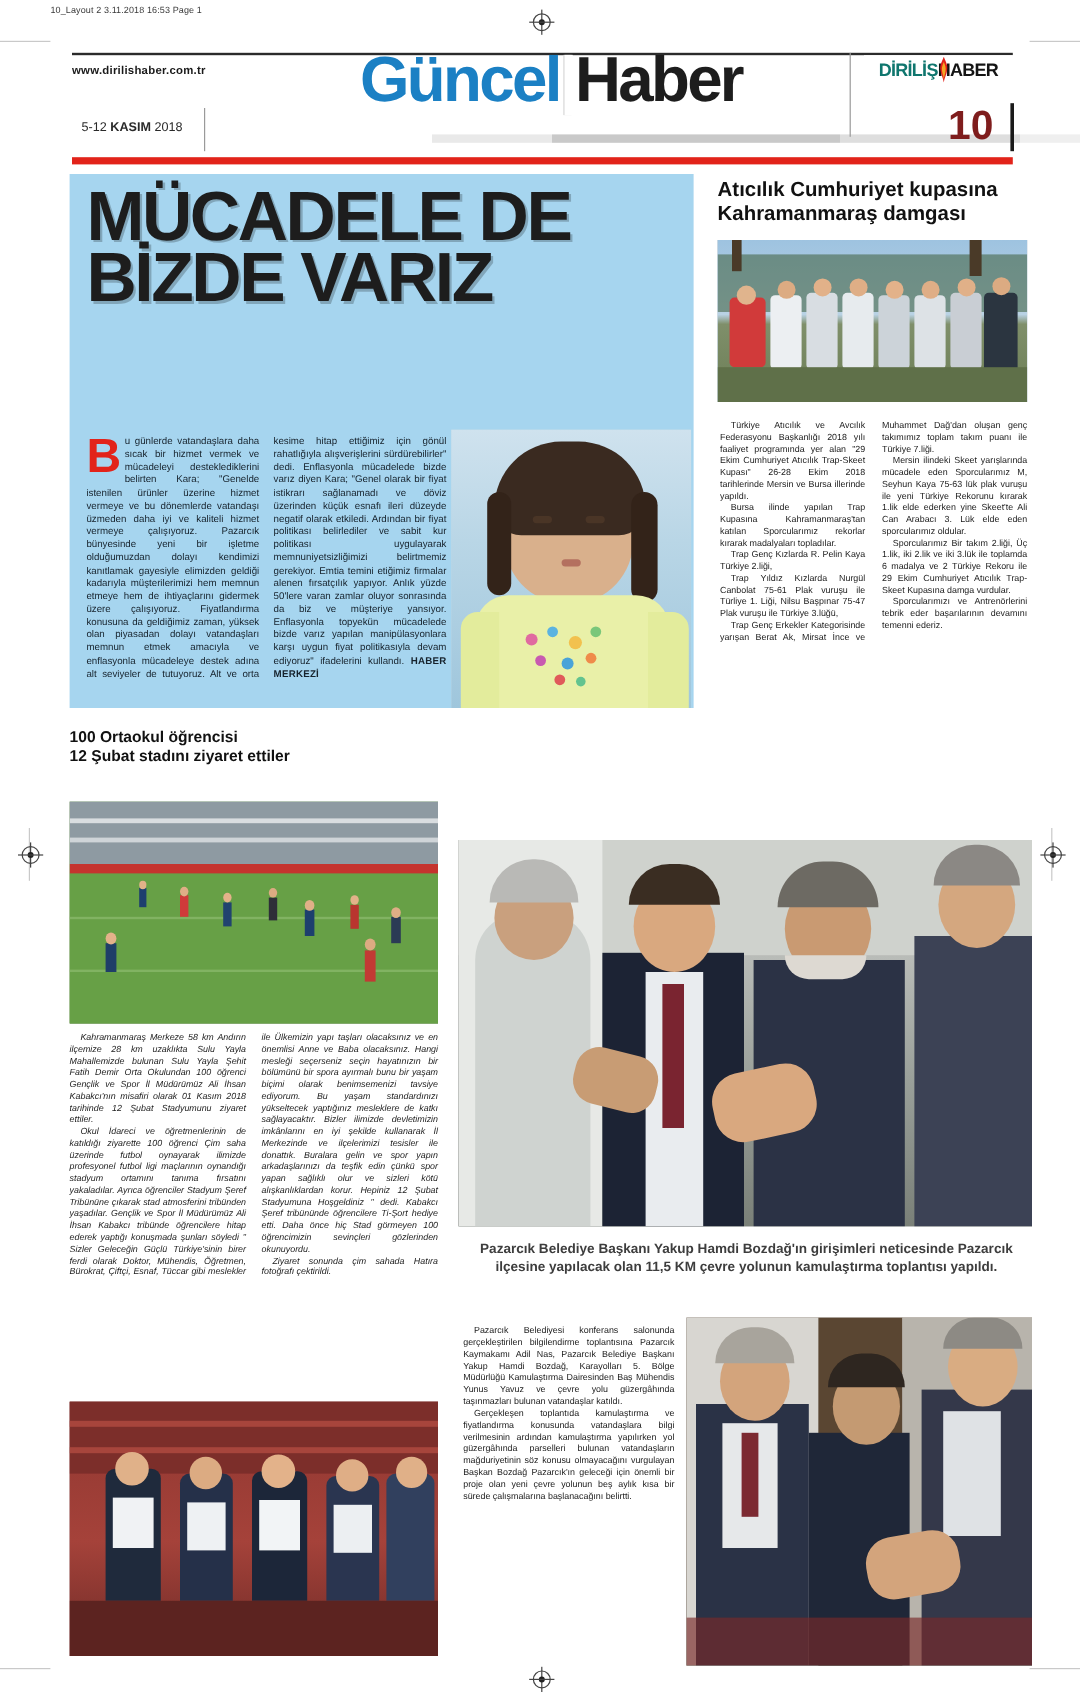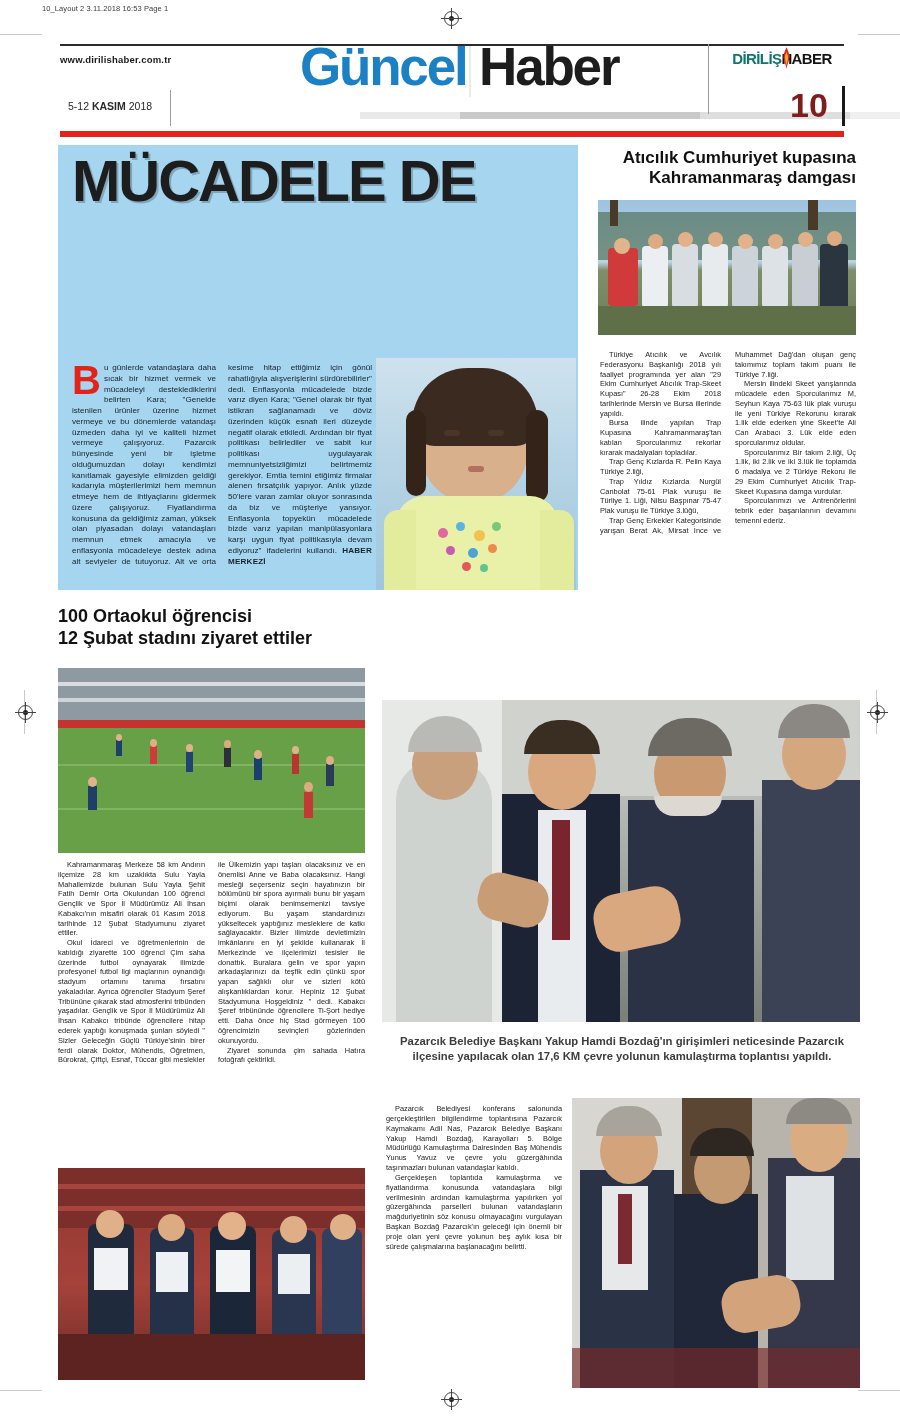--- a/index.html
+++ b/index.html
@@ -103,46 +103,46 @@
   }
   .byline{font-weight:bold;letter-spacing:.2px;}
   .feature-photo{
     position:absolute;left:318px;top:213px;width:200px;height:232px;
     overflow:hidden;background:#bcd9e8;
   }
 
   
   .shoot-head{
     position:absolute;left:598px;top:148px;width:258px;
-    font-size:17px;line-height:1.2;font-weight:bold;color:#111;text-align:right;
+    font-size:17px;line-height:1.2;font-weight:bold;color:#111;
   }
   .shoot-photo{
     position:absolute;left:598px;top:200px;width:258px;height:135px;
     overflow:hidden;background:#8aa7bd;
   }
   .shoot-cols{
     position:absolute;left:600px;top:350px;width:256px;height:285px;
     column-count:2;column-gap:14px;
     font-size:7.4px;line-height:1.32;color:#1b1b1b;text-align:justify;
   }
   .shoot-cols p{margin:0;text-indent:9px;}
 
   
   .students-head{
     position:absolute;left:58px;top:606px;width:310px;
-    font-size:18px;line-height:1.22;font-weight:bold;color:#111;
+    font-size:13px;line-height:1.22;font-weight:bold;color:#111;
   }
   .students-photo{
     position:absolute;left:58px;top:668px;width:307px;height:185px;
     overflow:hidden;background:#6a8f4e;
   }
   .students-cols{
     position:absolute;left:58px;top:860px;width:307px;height:300px;
     column-count:2;column-gap:13px;
-    font-size:7.4px;line-height:1.32;color:#1b1b1b;text-align:justify;
+    font-size:7.4px;line-height:1.32;color:#1b1b1b;text-align:justify;font-style:italic;
   }
   .students-cols p{margin:0;text-indent:9px;}
   .students-photo2{
     position:absolute;left:58px;top:1168px;width:307px;height:212px;
     overflow:hidden;background:#7d3b3b;
   }
 
   
   .cevre-head{
     position:absolute;left:382px;top:660px;width:478px;
@@ -237,20 +237,21 @@
 
     <div class="page-num">10</div>
     <div class="page-num-bar"></div>
   </div>
 
   <div class="red-bar"></div>
 
   <div class="feature">
     <div class="feature-head">
       <span>MÜCADELE DE</span><br>
+      <span>BİZDE VARIZ</span>
     </div>
 
     <div class="feature-cols">
       <span class="dropcap">B</span><span>u günlerde vatandaşlara daha sıcak bir hizmet vermek ve mücadeleyi desteklediklerini belirten Kara; "Genelde istenilen ürünler üzerine hizmet vermeye ve bu dönemlerde vatandaşı üzmeden daha iyi ve kaliteli hizmet vermeye çalışıyoruz. Pazarcık bünyesinde yeni bir işletme olduğumuzdan dolayı kendimizi kanıtlamak gayesiyle elimizden geldiği kadarıyla müşterilerimizi hem memnun etmeye hem de ihtiyaçlarını gidermek üzere çalışıyoruz. Fiyatlandırma konusuna da geldiğimiz zaman, yüksek olan piyasadan dolayı vatandaşları memnun etmek amacıyla ve enflasyonla mücadeleye destek adına alt seviyeler de tutuyoruz. Alt ve orta kesime hitap ettiğimiz için gönül rahatlığıyla alışverişlerini sürdürebilirler" dedi.</span>
       <span> </span>
       <span>Enflasyonla mücadelede bizde varız diyen Kara; "Genel olarak bir fiyat istikrarı sağlanamadı ve döviz üzerinden küçük esnafı ileri düzeyde negatif olarak etkiledi. Ardından bir fiyat politikası belirlediler ve sabit kur politikası uygulayarak memnuniyetsizliğimizi belirtmemiz gerekiyor. Emtia temini etiğimiz firmalar alenen fırsatçılık yapıyor. Anlık yüzde 50'lere varan zamlar oluyor sonrasında da biz ve müşteriye yansıyor. Enflasyonla topyekün mücadelede bizde varız yapılan manipülasyonlara karşı uygun fiyat politikasıyla devam ediyoruz" ifadelerini kullandı.</span>
       <span> </span>
       <span class="byline">HABER MERKEZİ</span>
     </div>
 
@@ -404,21 +405,21 @@
       <i style="left:272px;top:96px;width:68px;height:20px;border-radius:0 0 24px 24px;background:#ddd9d2;"></i>
       <i style="left:380px;top:80px;width:98px;height:242px;background:#3c4255;"></i>
       <i style="left:400px;top:18px;width:64px;height:72px;border-radius:50%;background:#d4a77f;"></i>
       <i style="left:396px;top:4px;width:72px;height:34px;border-radius:36px 36px 0 0;background:#8b8884;"></i>
       <i style="left:212px;top:190px;width:86px;height:58px;border-radius:24px;background:#d9a87f;transform:rotate(-12deg);"></i>
       <i style="left:96px;top:176px;width:70px;height:48px;border-radius:20px;background:#c89c74;transform:rotate(14deg);"></i>
     </div>
   </div>
 
 
-  <div class="cevre-cap">Pazarcık Belediye Başkanı Yakup Hamdi Bozdağ'ın girişimleri neticesinde Pazarcık ilçesine yapılacak olan 17,6 KM çevre yolunun kamulaştırma toplantısı yapıldı.</div>
+  <div class="cevre-cap">Pazarcık Belediye Başkanı Yakup Hamdi Bozdağ'ın girişimleri neticesinde Pazarcık ilçesine yapılacak olan 11,5 KM çevre yolunun kamulaştırma toplantısı yapıldı.</div>
 
   <div class="cevre-cols">
     <p>Pazarcık Belediyesi konferans salonunda gerçekleştirilen bilgilendirme toplantısına Pazarcık Kaymakamı Adil Nas, Pazarcık Belediye Başkanı Yakup Hamdi Bozdağ, Karayolları 5. Bölge Müdürlüğü Kamulaştırma Dairesinden Baş Mühendis Yunus Yavuz ve çevre yolu güzergâhında taşınmazları bulunan vatandaşlar katıldı.</p>
     <p>Gerçekleşen toplantıda kamulaştırma ve fiyatlandırma konusunda vatandaşlara bilgi verilmesinin ardından kamulaştırma yapılırken yol güzergâhında parselleri bulunan vatandaşların mağduriyetinin söz konusu olmayacağını vurgulayan Başkan Bozdağ Pazarcık'ın geleceği için önemli bir proje olan yeni çevre yolunun beş aylık kısa bir sürede çalışmalarına başlanacağını belirtti.</p>
   </div>
 
   <div class="cevre-photo2">
     <div class="ph">
       <i style="inset:0;background:linear-gradient(180deg,#cfcfcb 0%,#b0aea7 36%,#8d8980 70%,#6e6a62 100%);"></i>
       <i style="left:0;top:0;width:110px;height:290px;background:#d8d6d1;"></i>

